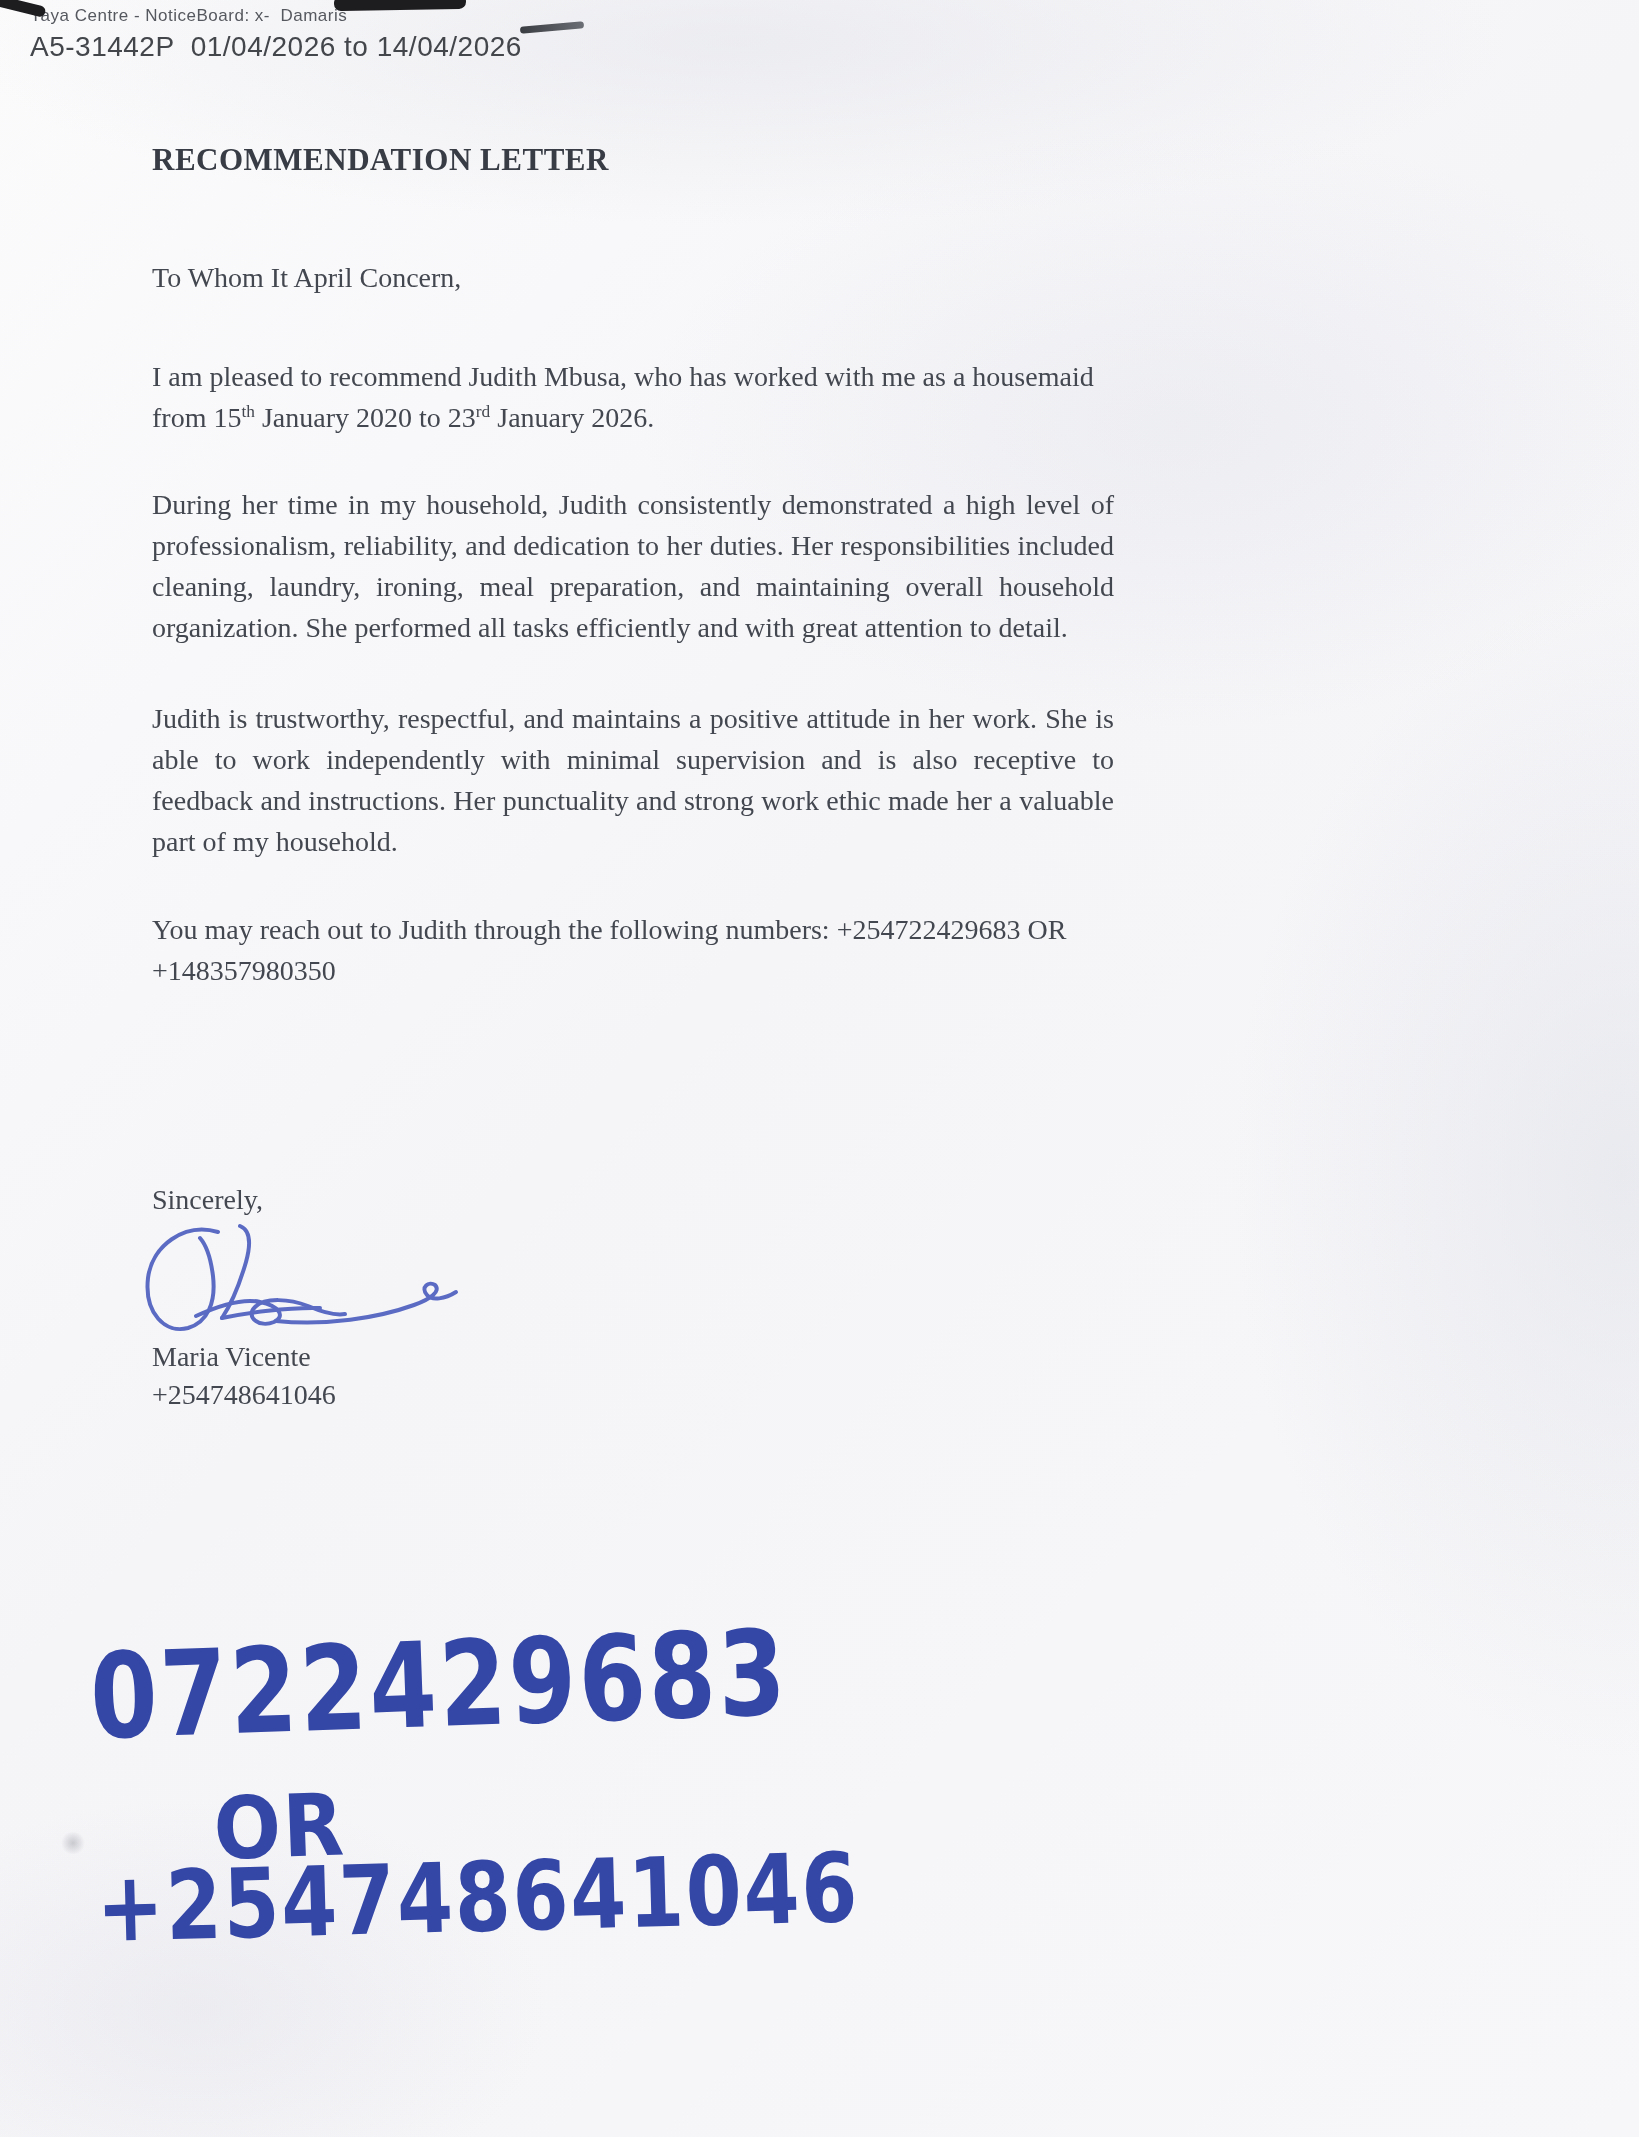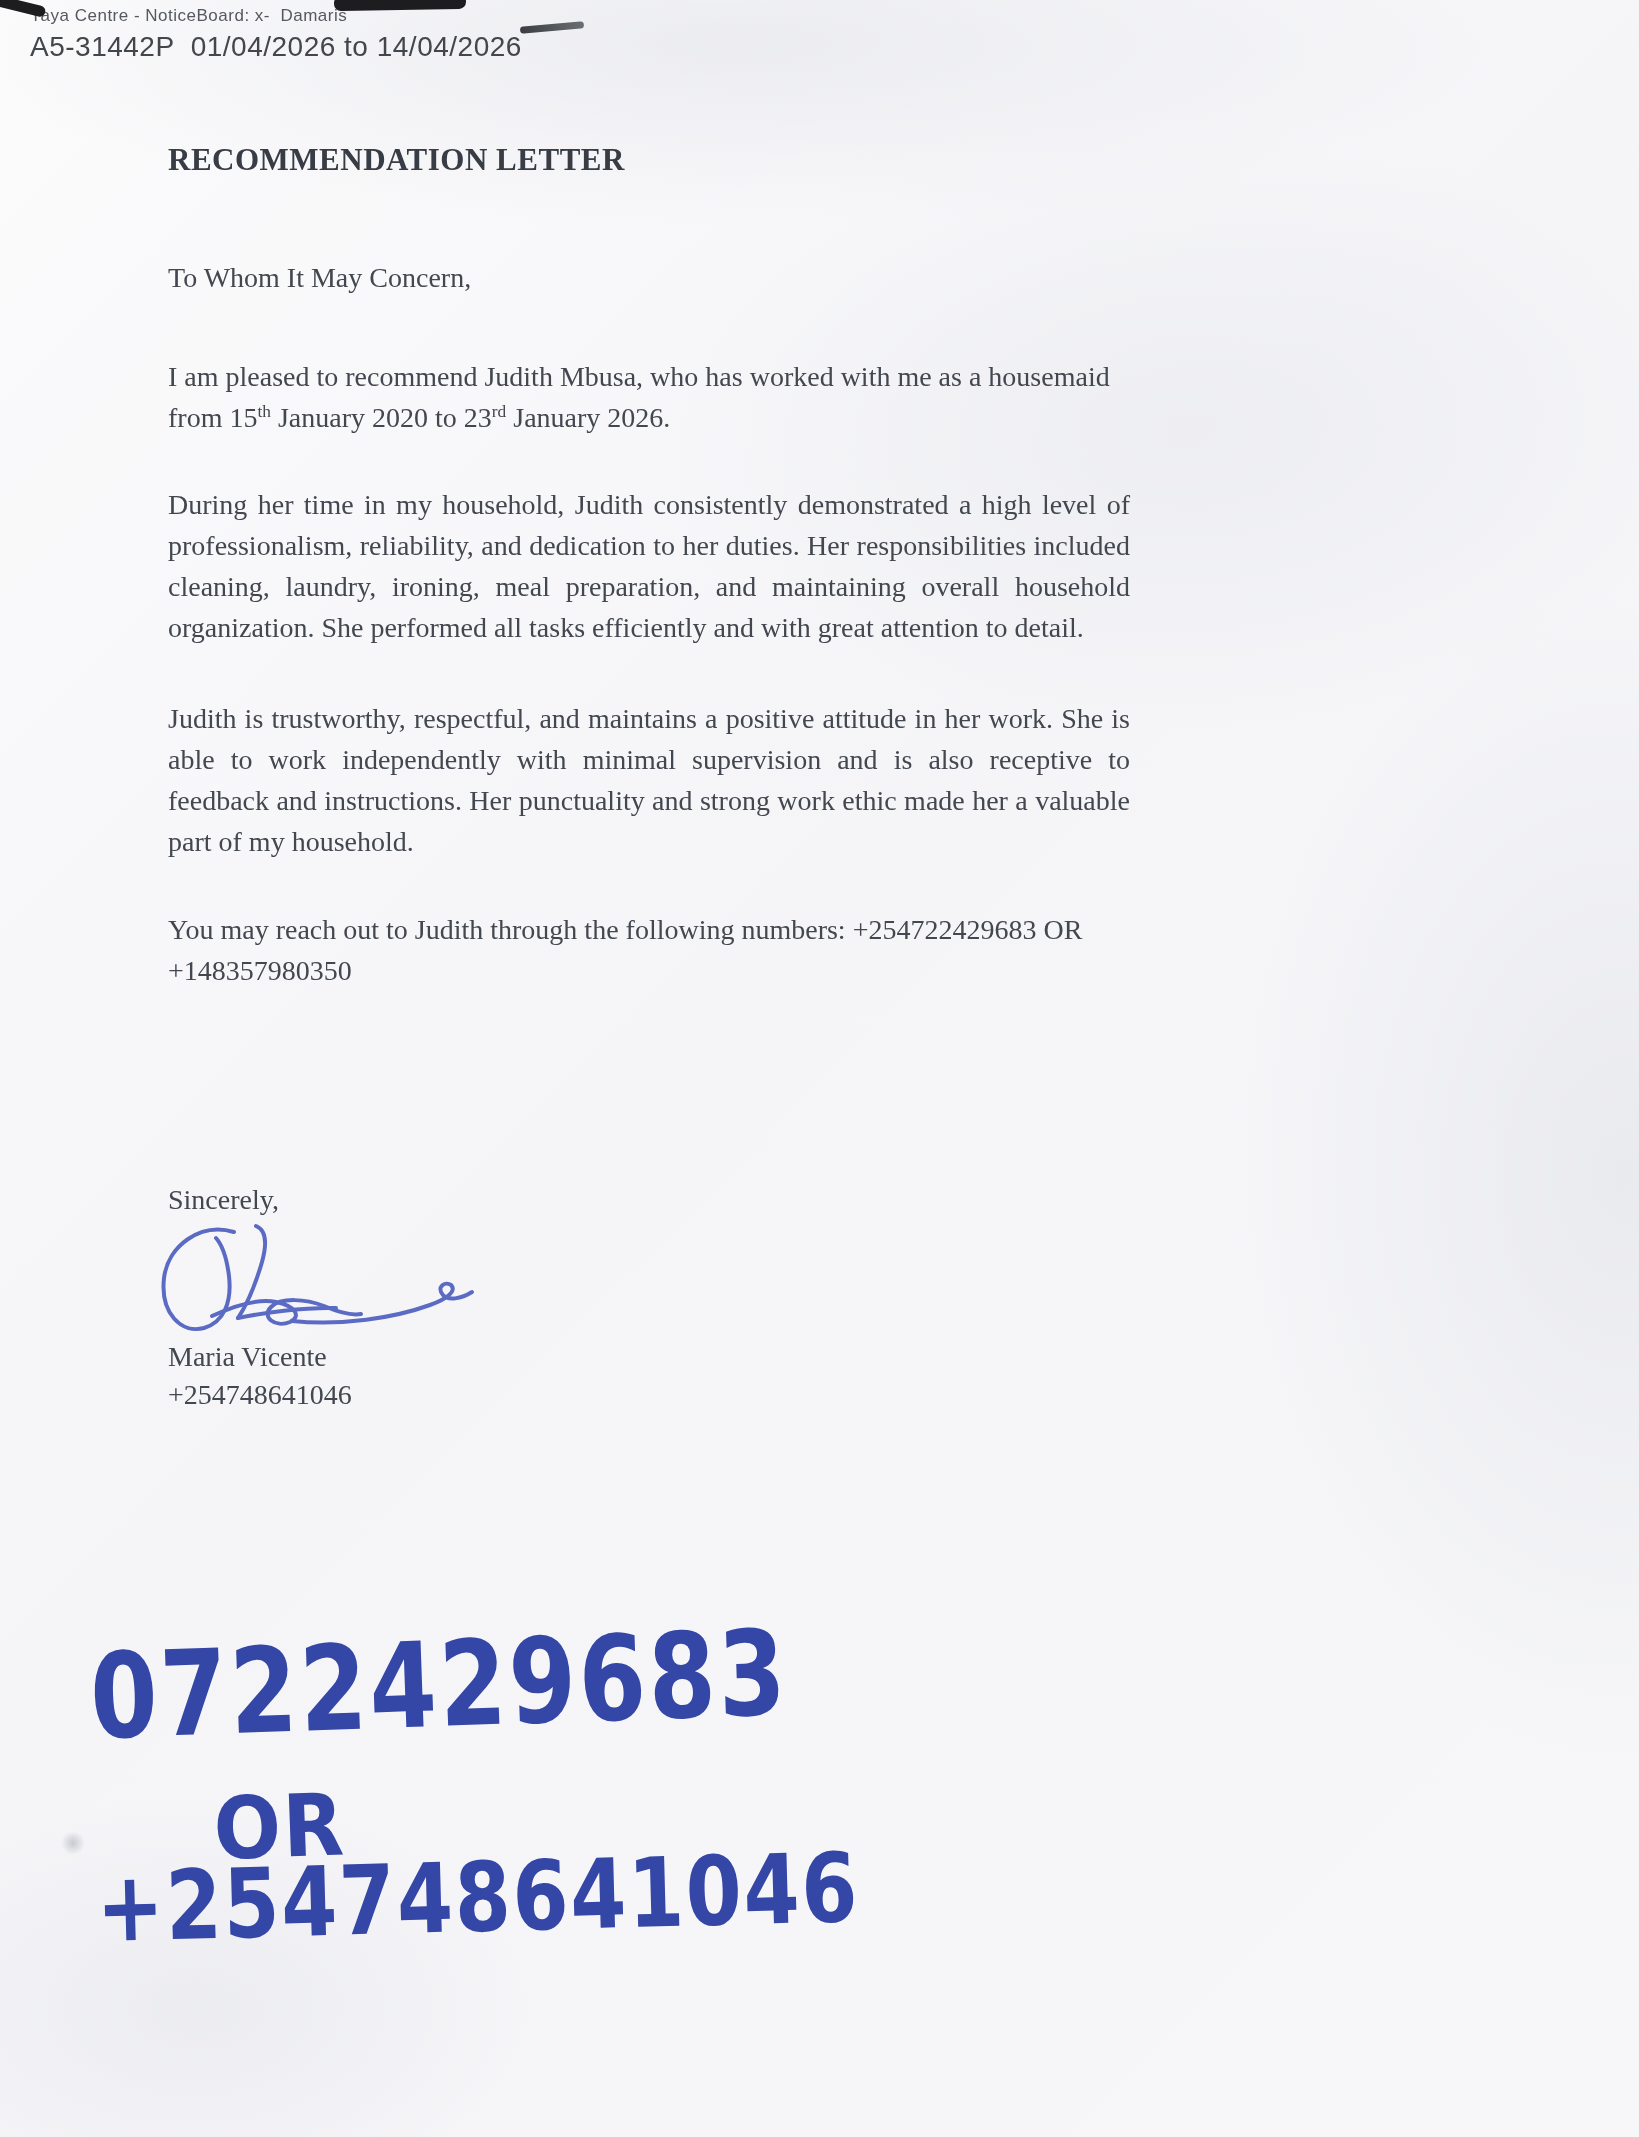--- a/index.html
+++ b/index.html
@@ -26,21 +26,21 @@
   
   .artifact { position:absolute; background:#1d1d20; border-radius:7px; }
   .a-corner { left:-12px; top:0px; width:58px; height:11px; transform:rotate(14deg); }
   .a-topbar { left:334px; top:-5px; width:132px; height:15px; transform:rotate(-1deg); }
   .a-swoosh { left:520px; top:24px; width:64px; height:7px; border-radius:4px; transform:rotate(-5deg);
               background:linear-gradient(90deg,#3a3d42,#6b6e74); }
   .a-smudge { left:60px; top:1832px; width:26px; height:22px; border-radius:50%;
               background:radial-gradient(circle, rgba(120,122,132,0.35), transparent 70%); }
 
   
-  .letter { position:absolute; left:168px; top:142px; width:962px; color:#43474f; }
+  .letter { position:absolute; left:152px; top:142px; width:962px; color:#43474f; }
   .letter h1 { font-size:31px; font-weight:bold; color:#383c45; letter-spacing:0.5px; margin:0 0 84px 0; }
   .salutation { font-size:28px; margin:0 0 62px 0; }
   .letter p { font-size:28px; line-height:41px; margin:0; }
   .p1 { margin-bottom:46px !important; }
   .p2 { text-align:justify; margin-bottom:50px !important; }
   .p3 { text-align:justify; margin-bottom:47px !important; }
   .p4 { margin-bottom:40px !important; }
   sup { font-size:0.62em; vertical-align:super; line-height:0;font-family:Liberation Serif, serif; }
 
   .closing { margin-top:193px; font-size:28px; }
@@ -66,21 +66,21 @@
   </div>
 
   <div class="artifact a-corner"></div>
   <div class="artifact a-topbar"></div>
   <div class="artifact a-swoosh"></div>
   <div class="artifact a-smudge"></div>
 
   <div class="letter">
     <h1>RECOMMENDATION LETTER</h1>
 
-    <div class="salutation">To Whom It May Concern,</div>
+    <div class="salutation">To Whom It April Concern,</div>
 
     <p class="p1"><span>I am pleased to recommend Judith Mbusa, who has worked with me as a housemaid from 15</span><sup>th</sup><span> January 2020 to 23</span><sup>rd</sup><span> January 2026.</span></p>
 
     <p class="p2">During her time in my household, Judith consistently demonstrated a high level of professionalism, reliability, and dedication to her duties. Her responsibilities included cleaning, laundry, ironing, meal preparation, and maintaining overall household organization. She performed all tasks efficiently and with great attention to detail.</p>
 
     <p class="p3">Judith is trustworthy, respectful, and maintains a positive attitude in her work. She is able to work independently with minimal supervision and is also receptive to feedback and instructions. Her punctuality and strong work ethic made her a valuable part of my household.</p>
 
 
     <p class="p5">You may reach out to Judith through the following numbers: +254722429683 OR +148357980350</p>
 

